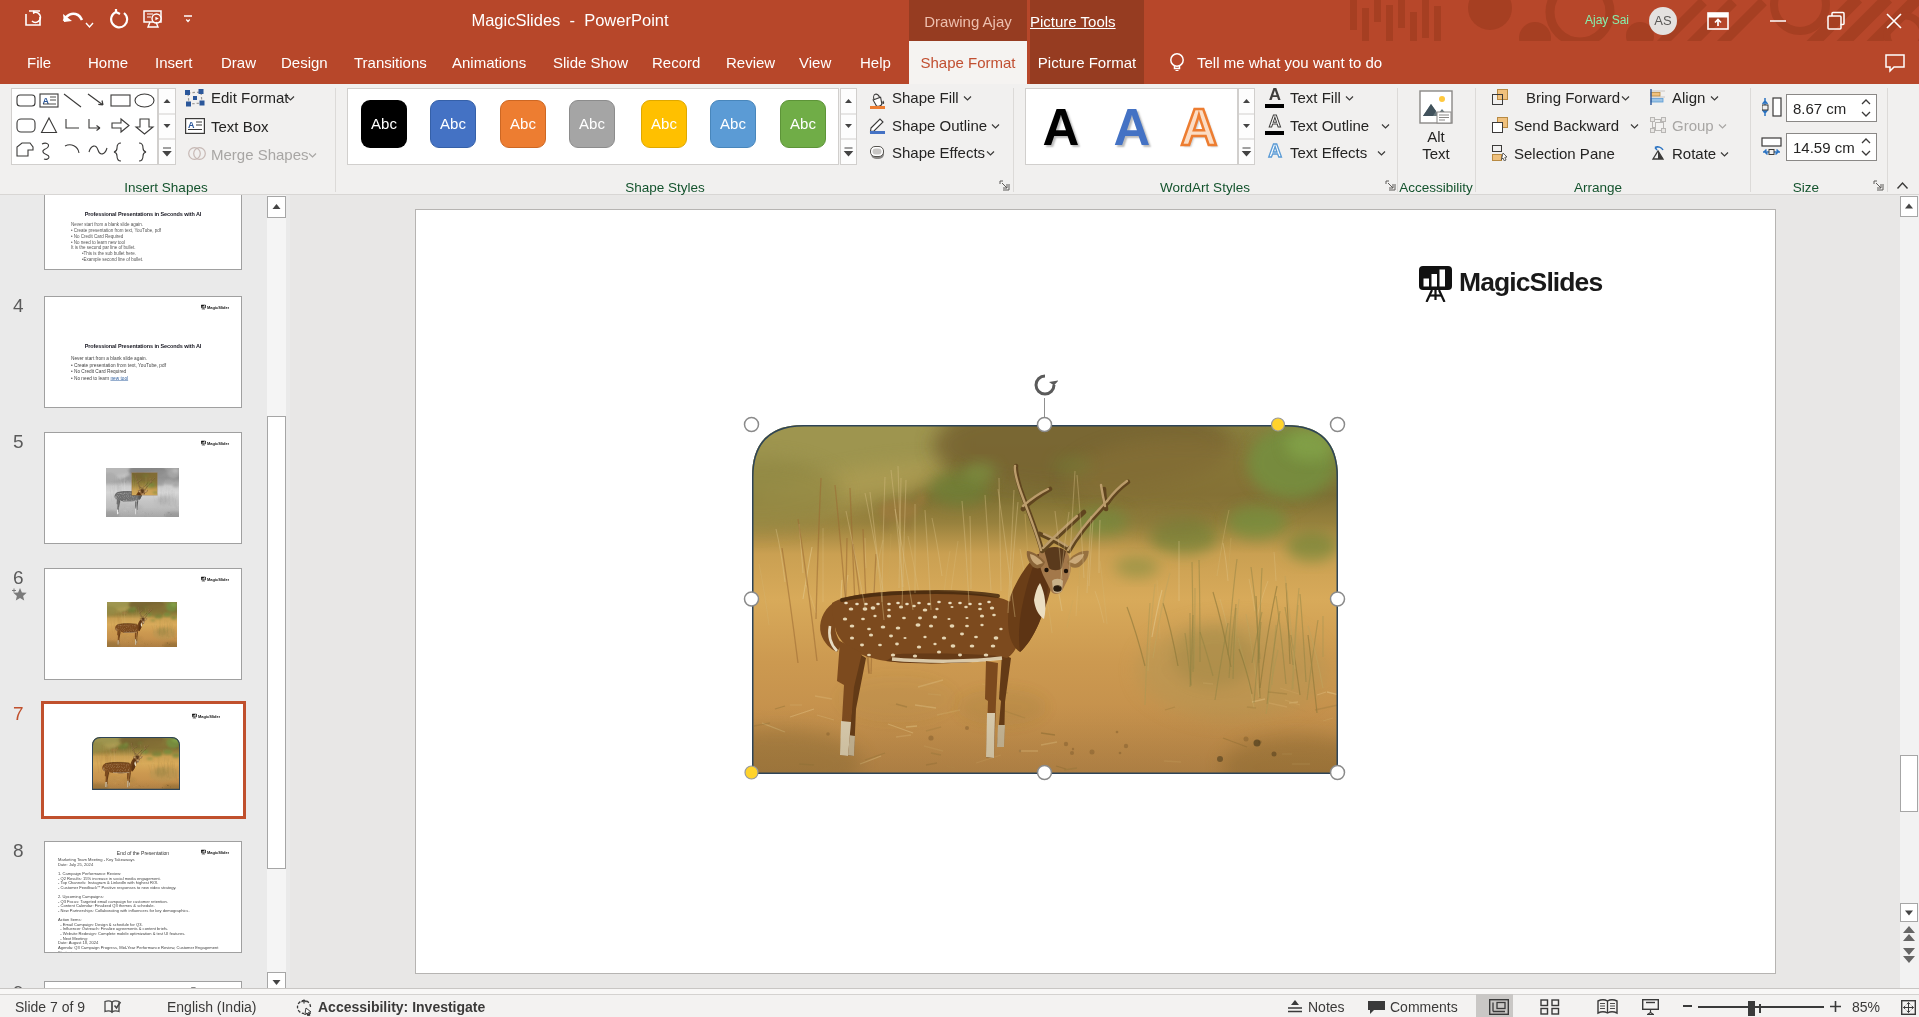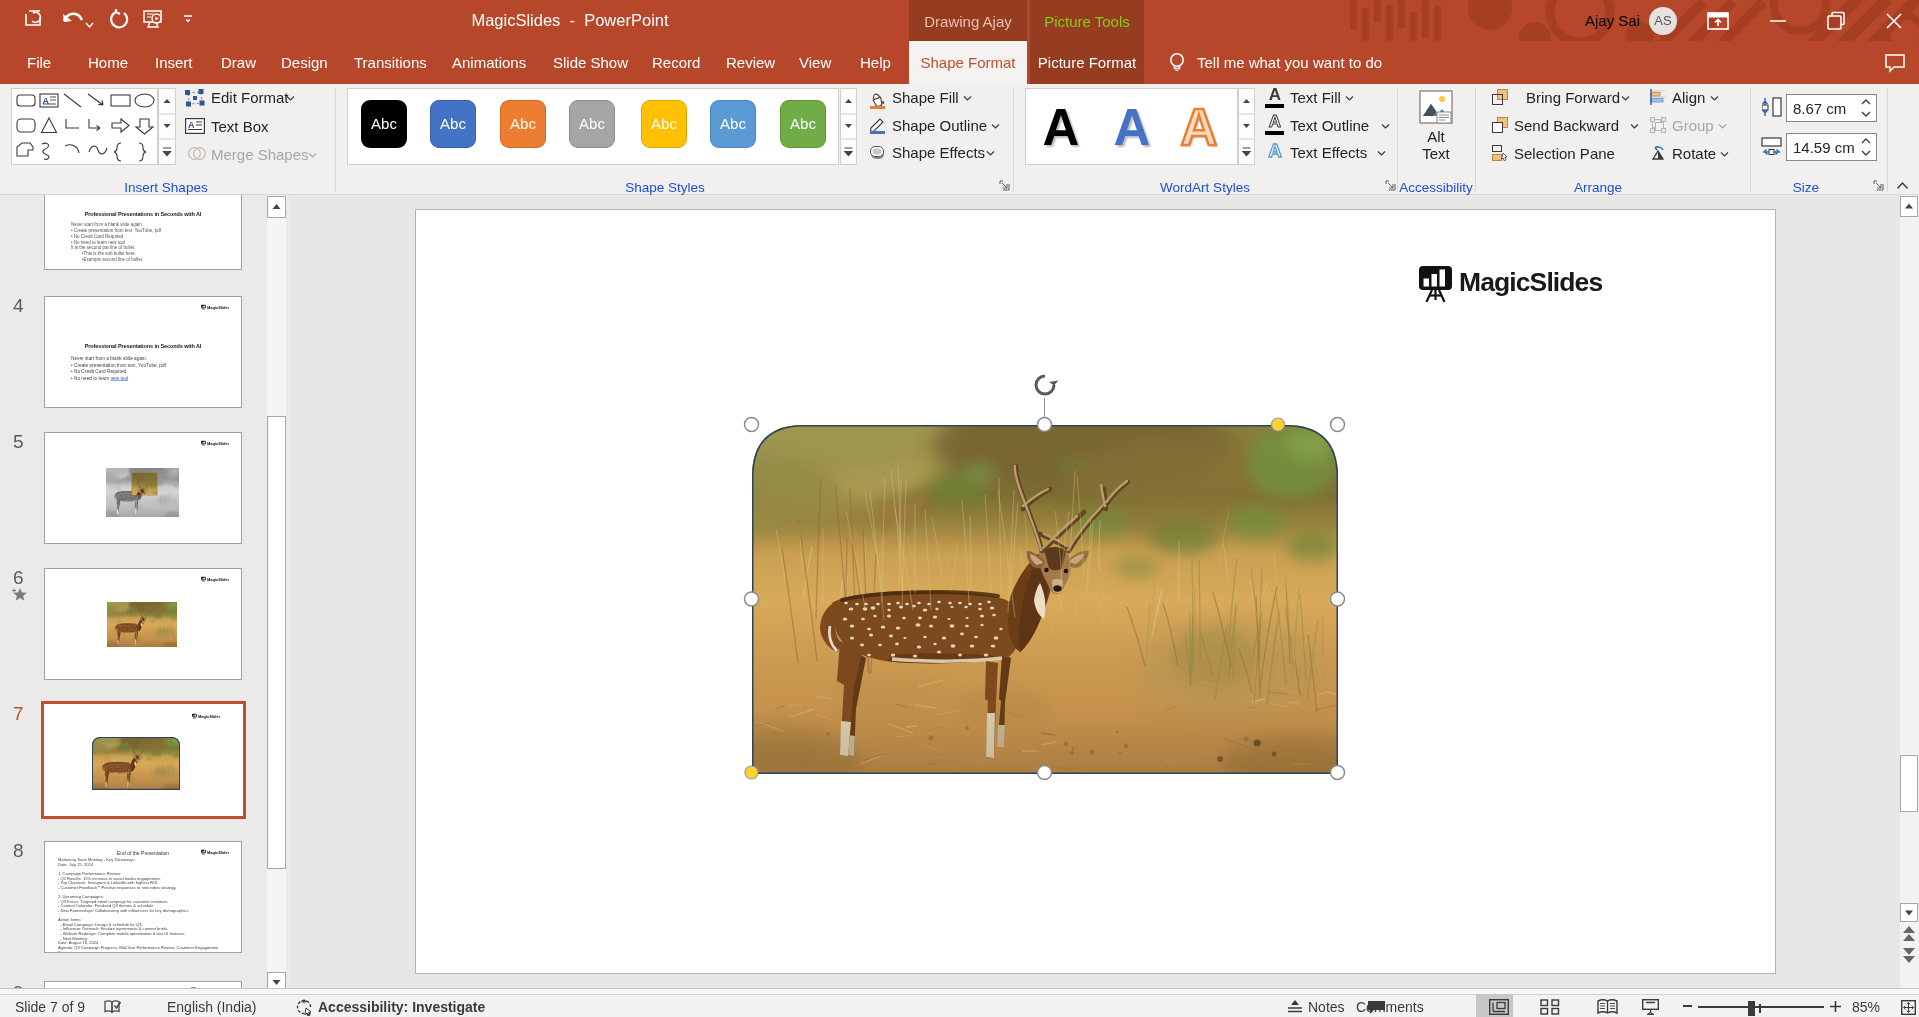--- a/index.html
+++ b/index.html
@@ -3,21 +3,21 @@
 <meta charset="utf-8">
 <style>
   * { margin:0; padding:0; box-sizing:border-box; }
   html,body { width:1919px; height:1017px; overflow:hidden; font-family:"Liberation Sans", sans-serif; }
   .abs { position:absolute; }
   
   #titlebar { position:absolute; left:0; top:0; width:1919px; height:41px; background:#B7472A; overflow:hidden; }
   #menurow { position:absolute; left:0; top:41px; width:1919px; height:43px; background:#B7472A; }
   .mtab { position:absolute; top:0; height:43px; line-height:43px; color:#fff; font-size:15px; }
   #ribbon { position:absolute; left:0; top:84px; width:1919px; height:111px; background:#f1f0ef; border-bottom:1px solid #d8d6d4; }
-  .rlabel { position:absolute; top:96px; font-size:13.5px; color:#1d4ed8; text-align:center; }
+  .rlabel { position:absolute; top:96px; font-size:13.5px; color:#14532d; text-align:center; }
   .rsep { position:absolute; top:4px; height:104px; width:1px; background:#dcdad8; }
   .rtext { font-size:15px; color:#252423; }
   
   #mainarea { position:absolute; left:0; top:195px; width:1919px; height:793px; background:#e8e7e6; }
   #thumbpanel { position:absolute; left:0; top:195px; width:290px; height:793px; background:#eaeaea; overflow:hidden; }
   .thumb { position:absolute; left:44px; width:198px; height:112px; background:#fff; border:1px solid #a0a0a0; overflow:hidden; }
   .tnum { position:absolute; left:13px; width:14px; font-size:19px; color:#5b5b5b; }
   #canvas { position:absolute; left:291px; top:195px; width:1628px; height:793px; background:#e8e7e6; }
   #slide { position:absolute; left:124px; top:14px; width:1361px; height:765px; background:#fff; border:1px solid #b6b4b2; }
   
@@ -74,23 +74,23 @@
       <path d="M11.4,5.7 l3.4,1.8 l-3.4,1.8 z" fill="#fff"></path>
       <path d="M6,11 l-2,5 h10 l-2,-5" stroke="#fff" stroke-width="1.4" fill="none"></path>
     </g>
     <g transform="translate(160,7)">
       <path d="M0,0 h8 M2.3,3.5 l1.7,2 l1.7,-2" stroke="#fff" stroke-width="1.3" fill="none"></path>
     </g>
   </svg>
   <div class="abs" style="left:0;top:0;width:1140px;height:41px;color:#fff;font-size:16.5px;text-align:center;line-height:41px;">MagicSlides &nbsp;-&nbsp; PowerPoint</div>
 
   <div class="abs" style="left:909px;top:0;width:118px;height:41px;background:#963c21;color:#edbfae;font-size:15px;text-align:center;line-height:44px;">Drawing Ajay</div>
-  <div class="abs" style="left:1030px;top:0;width:114px;height:41px;background:#963c21;color:#84cc16;font-size:15px;text-align:center;line-height:44px;">Picture Tools</div>
-
-  <div class="abs" style="left:1585px;top:0;width:56px;height:41px;line-height:41px;color:#000000;font-size:15px;">Ajay Sai</div>
+  <div class="abs" style="left:1030px;top:0;width:114px;height:41px;background:#963c21;color:#ffffff;font-size:15px;text-align:left;line-height:44px;text-decoration:underline;">Picture Tools</div>
+
+  <div class="abs" style="left:1585px;top:0;width:56px;height:41px;line-height:41px;color:#86efac;font-size:12px;">Ajay Sai</div>
   <div class="abs" style="left:1649px;top:7px;width:28px;height:28px;border-radius:50%;background:#e4e1df;color:#5a5856;font-size:13px;text-align:center;line-height:28px;">AS</div>
   <svg class="abs" style="left:1706px;top:9px;width:24px;height:24px" viewBox="0 0 24 24">
     <rect x="2" y="4" width="20" height="16" fill="none" stroke="#fff" stroke-width="1.6"></rect>
     <rect x="2" y="4" width="20" height="4.5" fill="#fff"></rect>
     <path d="M12,17 v-6 M9,13.5 l3,-3 l3,3" stroke="#fff" stroke-width="1.7" fill="none"></path>
   </svg>
   <svg class="abs" style="left:1766px;top:9px;width:24px;height:24px" viewBox="0 0 24 24">
     <path d="M4,12 h16" stroke="#fff" stroke-width="1.5"></path>
   </svg>
   <svg class="abs" style="left:1824px;top:9px;width:24px;height:24px" viewBox="0 0 24 24">
@@ -991,21 +991,21 @@
   </svg>
   <div class="sbtxt" style="left:318px;font-weight:bold;">Accessibility: Investigate</div>
   <svg class="abs" style="left:1287px;top:5px;width:16px;height:13px" viewBox="0 0 16 13">
     <path d="M8,0 l4,5 h-8 z" fill="#3a3a3a"></path>
     <path d="M1,8 h14 M1,11.5 h14" stroke="#3a3a3a" stroke-width="1.6"></path>
   </svg>
   <div class="sbtxt" style="left:1308px;">Notes</div>
   <svg class="abs" style="left:1367px;top:5px;width:19px;height:15px" viewBox="0 0 19 15">
     <path d="M1,1 h17 v9 h-11 l-4,4 v-4 h-2 z" fill="#3a3a3a"></path>
   </svg>
-  <div class="sbtxt" style="left:1356px;">Comments</div>
+  <div class="sbtxt" style="left:1390px;">Comments</div>
   <div class="abs" style="left:1476px;top:-1px;width:37px;height:24px;background:#c9c7c5;"></div>
   <svg class="abs" style="left:1489px;top:4px;width:20px;height:16px" viewBox="0 0 20 16">
     <rect x="0.7" y="0.7" width="18.6" height="14.6" fill="none" stroke="#3a3a3a" stroke-width="1.4"></rect>
     <rect x="8" y="3.5" width="8" height="6" fill="none" stroke="#3a3a3a" stroke-width="1.3"></rect>
     <path d="M4,3.5 v9 M4,12.5 h12" stroke="#3a3a3a" stroke-width="1.3"></path>
   </svg>
   <svg class="abs" style="left:1540px;top:4px;width:20px;height:16px" viewBox="0 0 20 16">
     <g fill="none" stroke="#3a3a3a" stroke-width="1.4">
       <rect x="1" y="1" width="6.5" height="5.5"></rect>
         <rect x="12" y="1" width="6.5" height="5.5"></rect>

